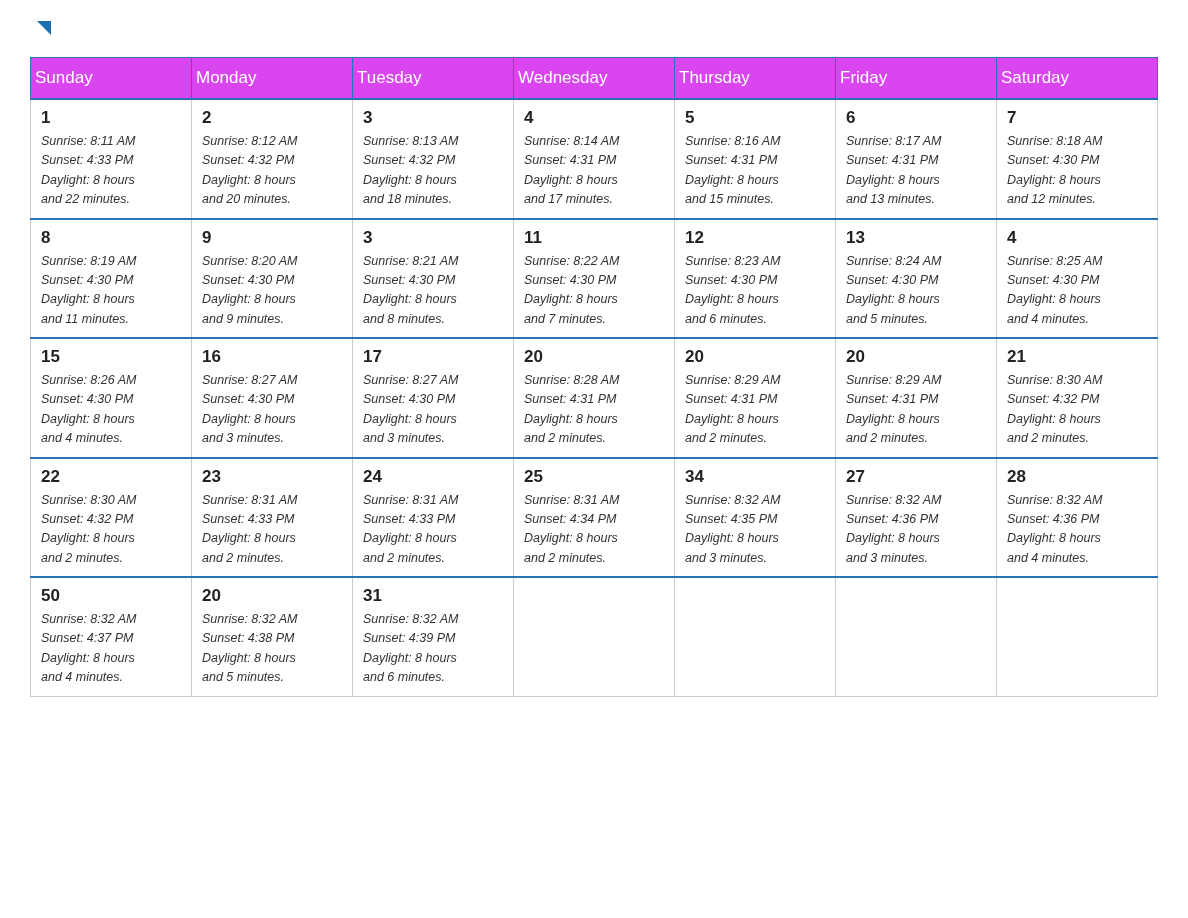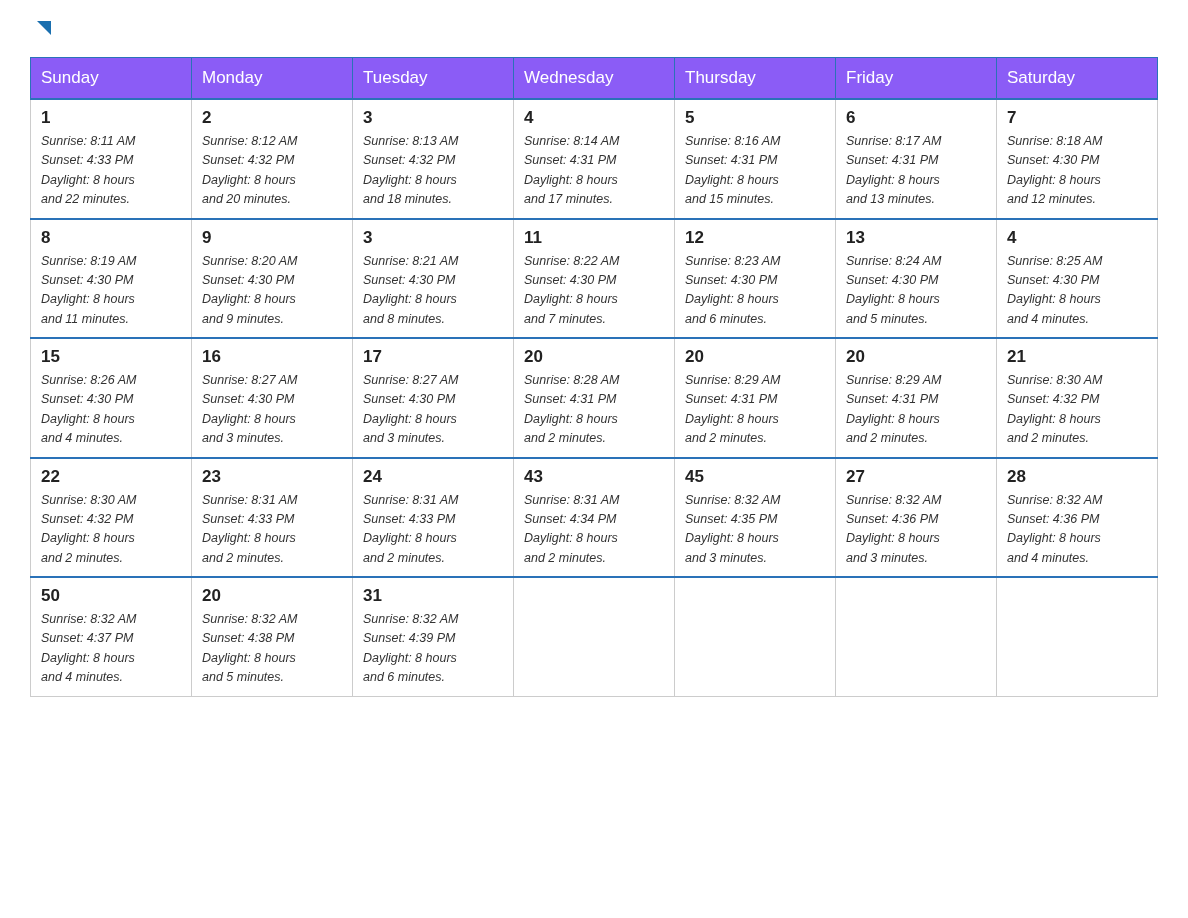--- a/index.html
+++ b/index.html
@@ -39,25 +39,25 @@
       font-size: 22px;
       color: #444;
       margin-top: 4px;
     }
     table {
       width: 100%;
       border-collapse: collapse;
       table-layout: fixed;
     }
     thead th {
-      background-color: #8b5cf6;
+      background-color: #d946ef;
       color: #ffffff;
       font-size: 17px;
       font-weight: normal;
-      padding: 10px 10px;
+      padding: 10px 4px;
       text-align: left;
       border: 1px solid #2a72b8;
     }
     tbody td {
       vertical-align: top;
       padding: 8px 10px;
       border: 1px solid #cccccc;
       font-size: 13px;
       color: #333;
       height: 110px;
@@ -230,25 +230,25 @@
       </td>
         <td>
         <span class="day-num">23</span>
         <span class="day-info">Sunrise: 8:31 AM<br>Sunset: 4:33 PM<br>Daylight: 8 hours<br>and 2 minutes.</span>
       </td>
         <td>
         <span class="day-num">24</span>
         <span class="day-info">Sunrise: 8:31 AM<br>Sunset: 4:33 PM<br>Daylight: 8 hours<br>and 2 minutes.</span>
       </td>
         <td>
-        <span class="day-num">43</span>
+        <span class="day-num">25</span>
         <span class="day-info">Sunrise: 8:31 AM<br>Sunset: 4:34 PM<br>Daylight: 8 hours<br>and 2 minutes.</span>
       </td>
         <td>
-        <span class="day-num">45</span>
+        <span class="day-num">34</span>
         <span class="day-info">Sunrise: 8:32 AM<br>Sunset: 4:35 PM<br>Daylight: 8 hours<br>and 3 minutes.</span>
       </td>
         <td>
         <span class="day-num">27</span>
         <span class="day-info">Sunrise: 8:32 AM<br>Sunset: 4:36 PM<br>Daylight: 8 hours<br>and 3 minutes.</span>
       </td>
         <td>
         <span class="day-num">28</span>
         <span class="day-info">Sunrise: 8:32 AM<br>Sunset: 4:36 PM<br>Daylight: 8 hours<br>and 4 minutes.</span>
       </td>

